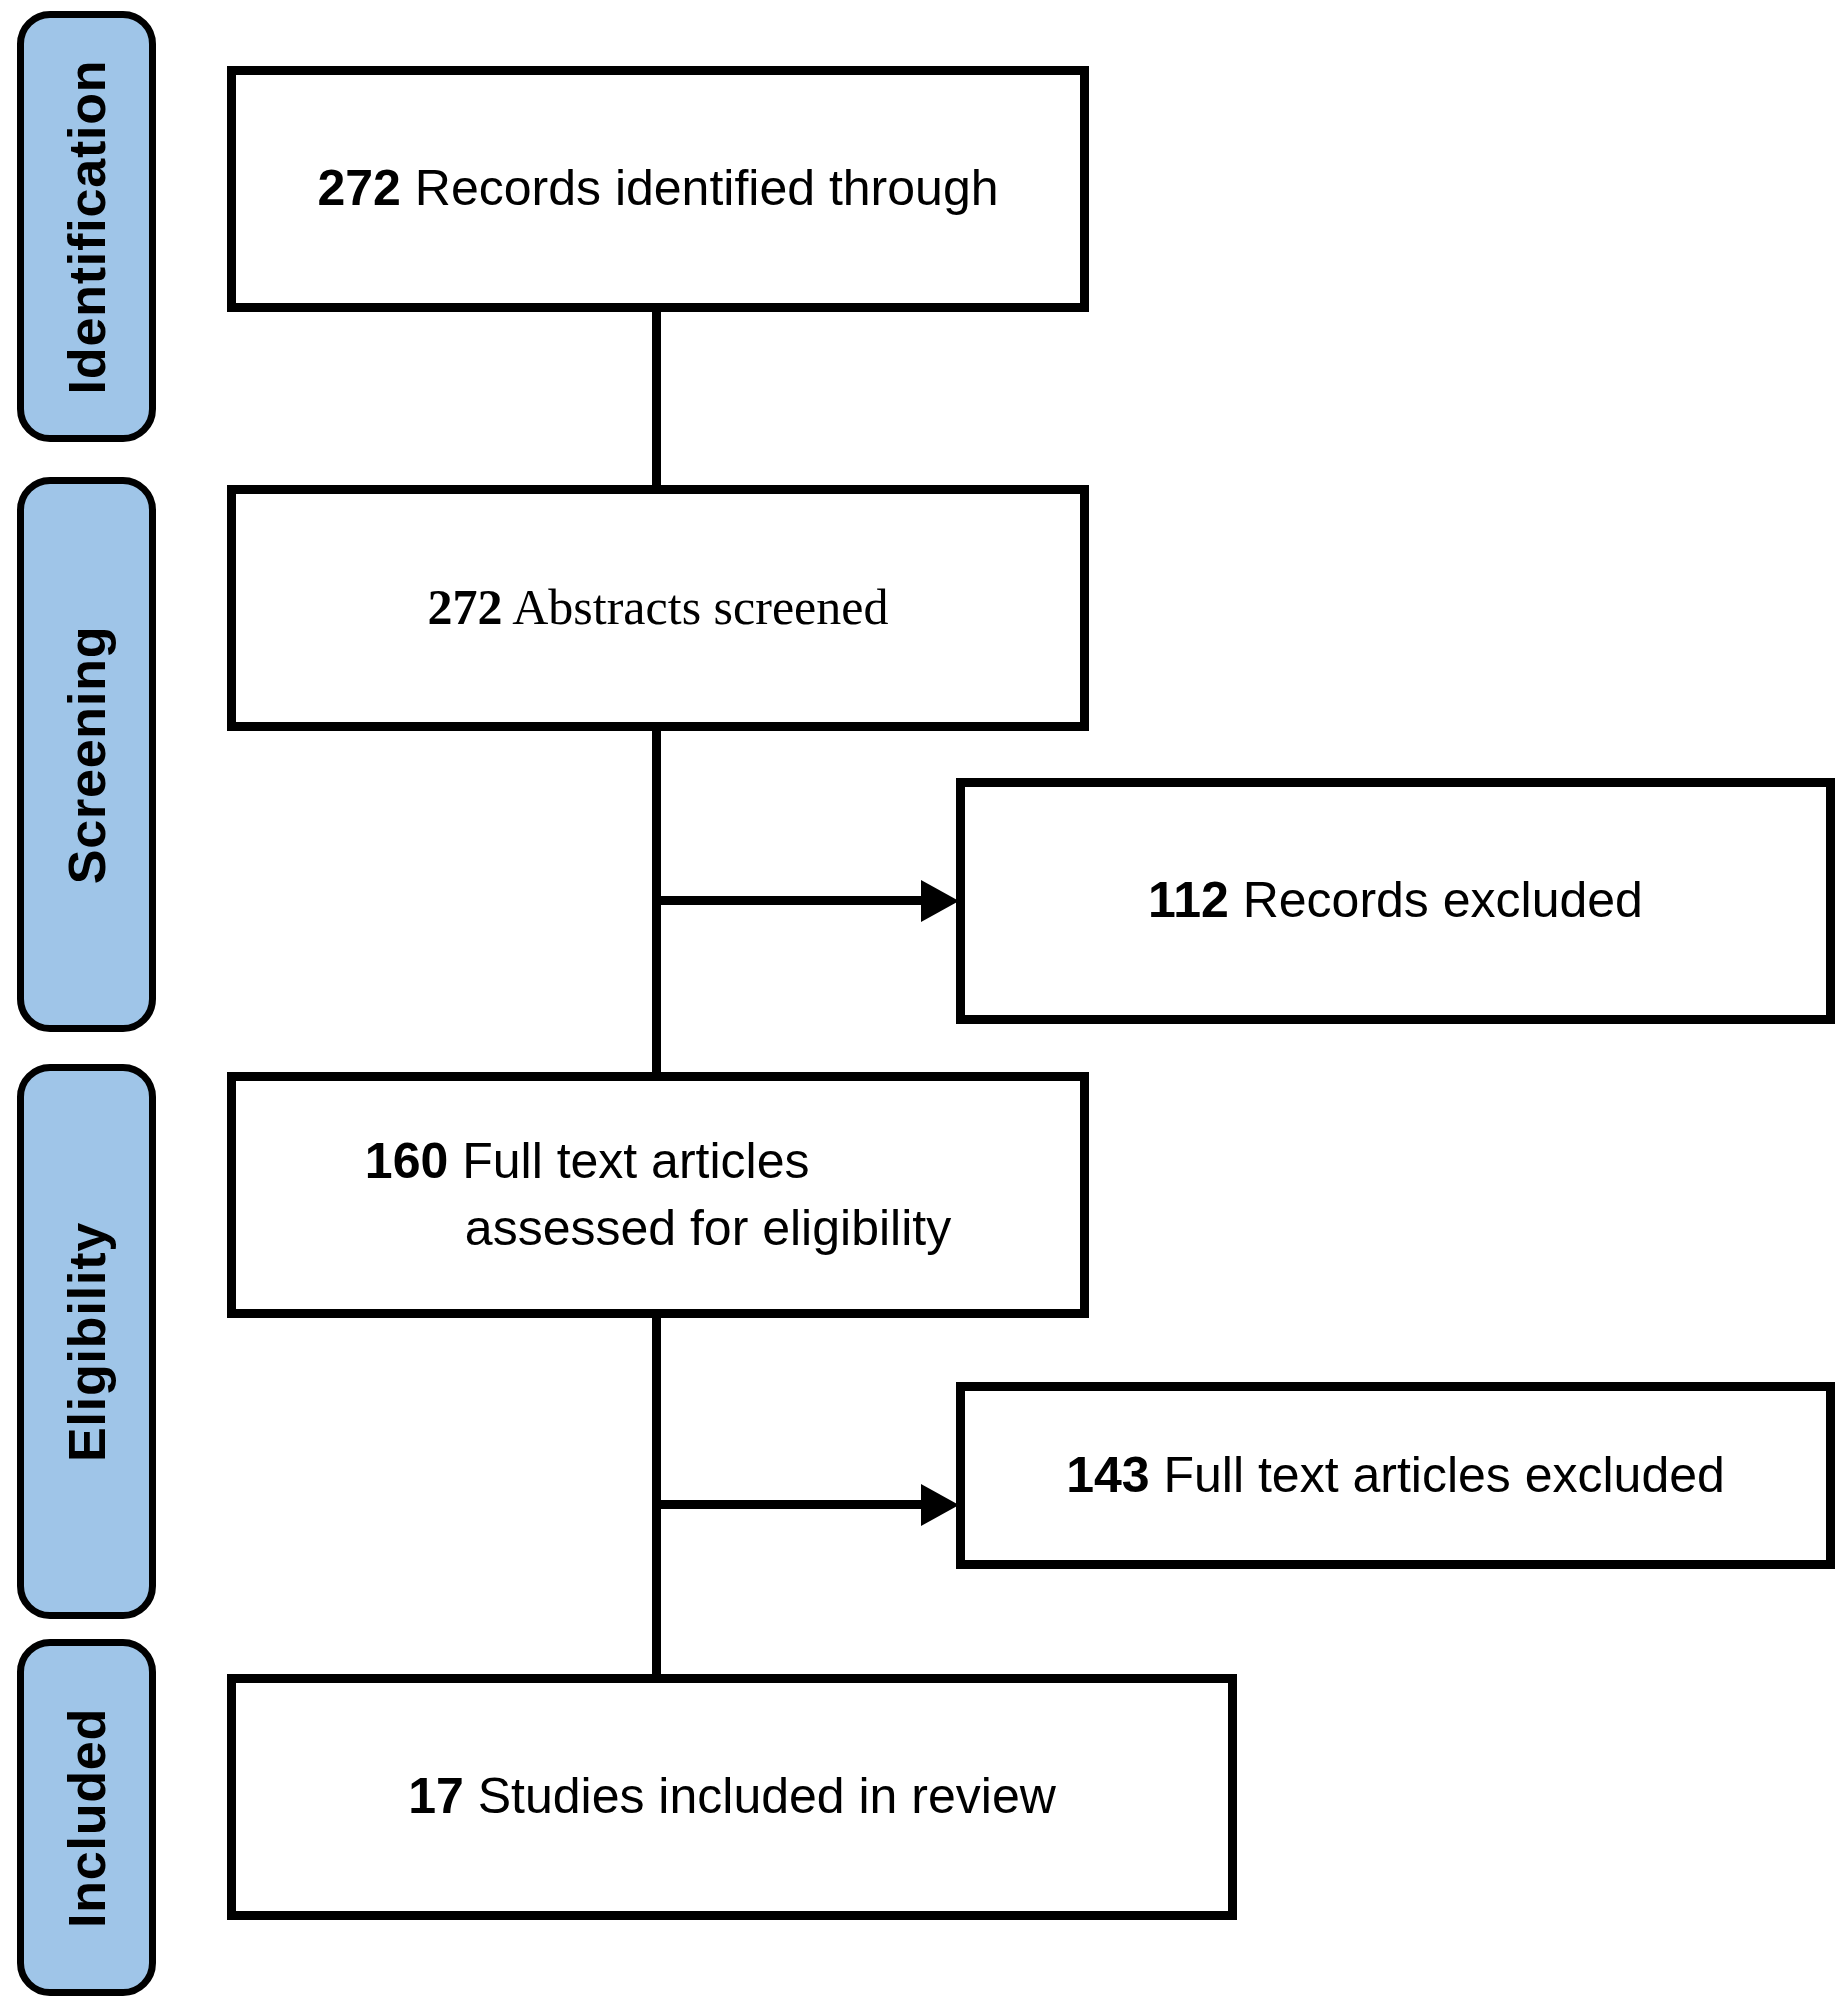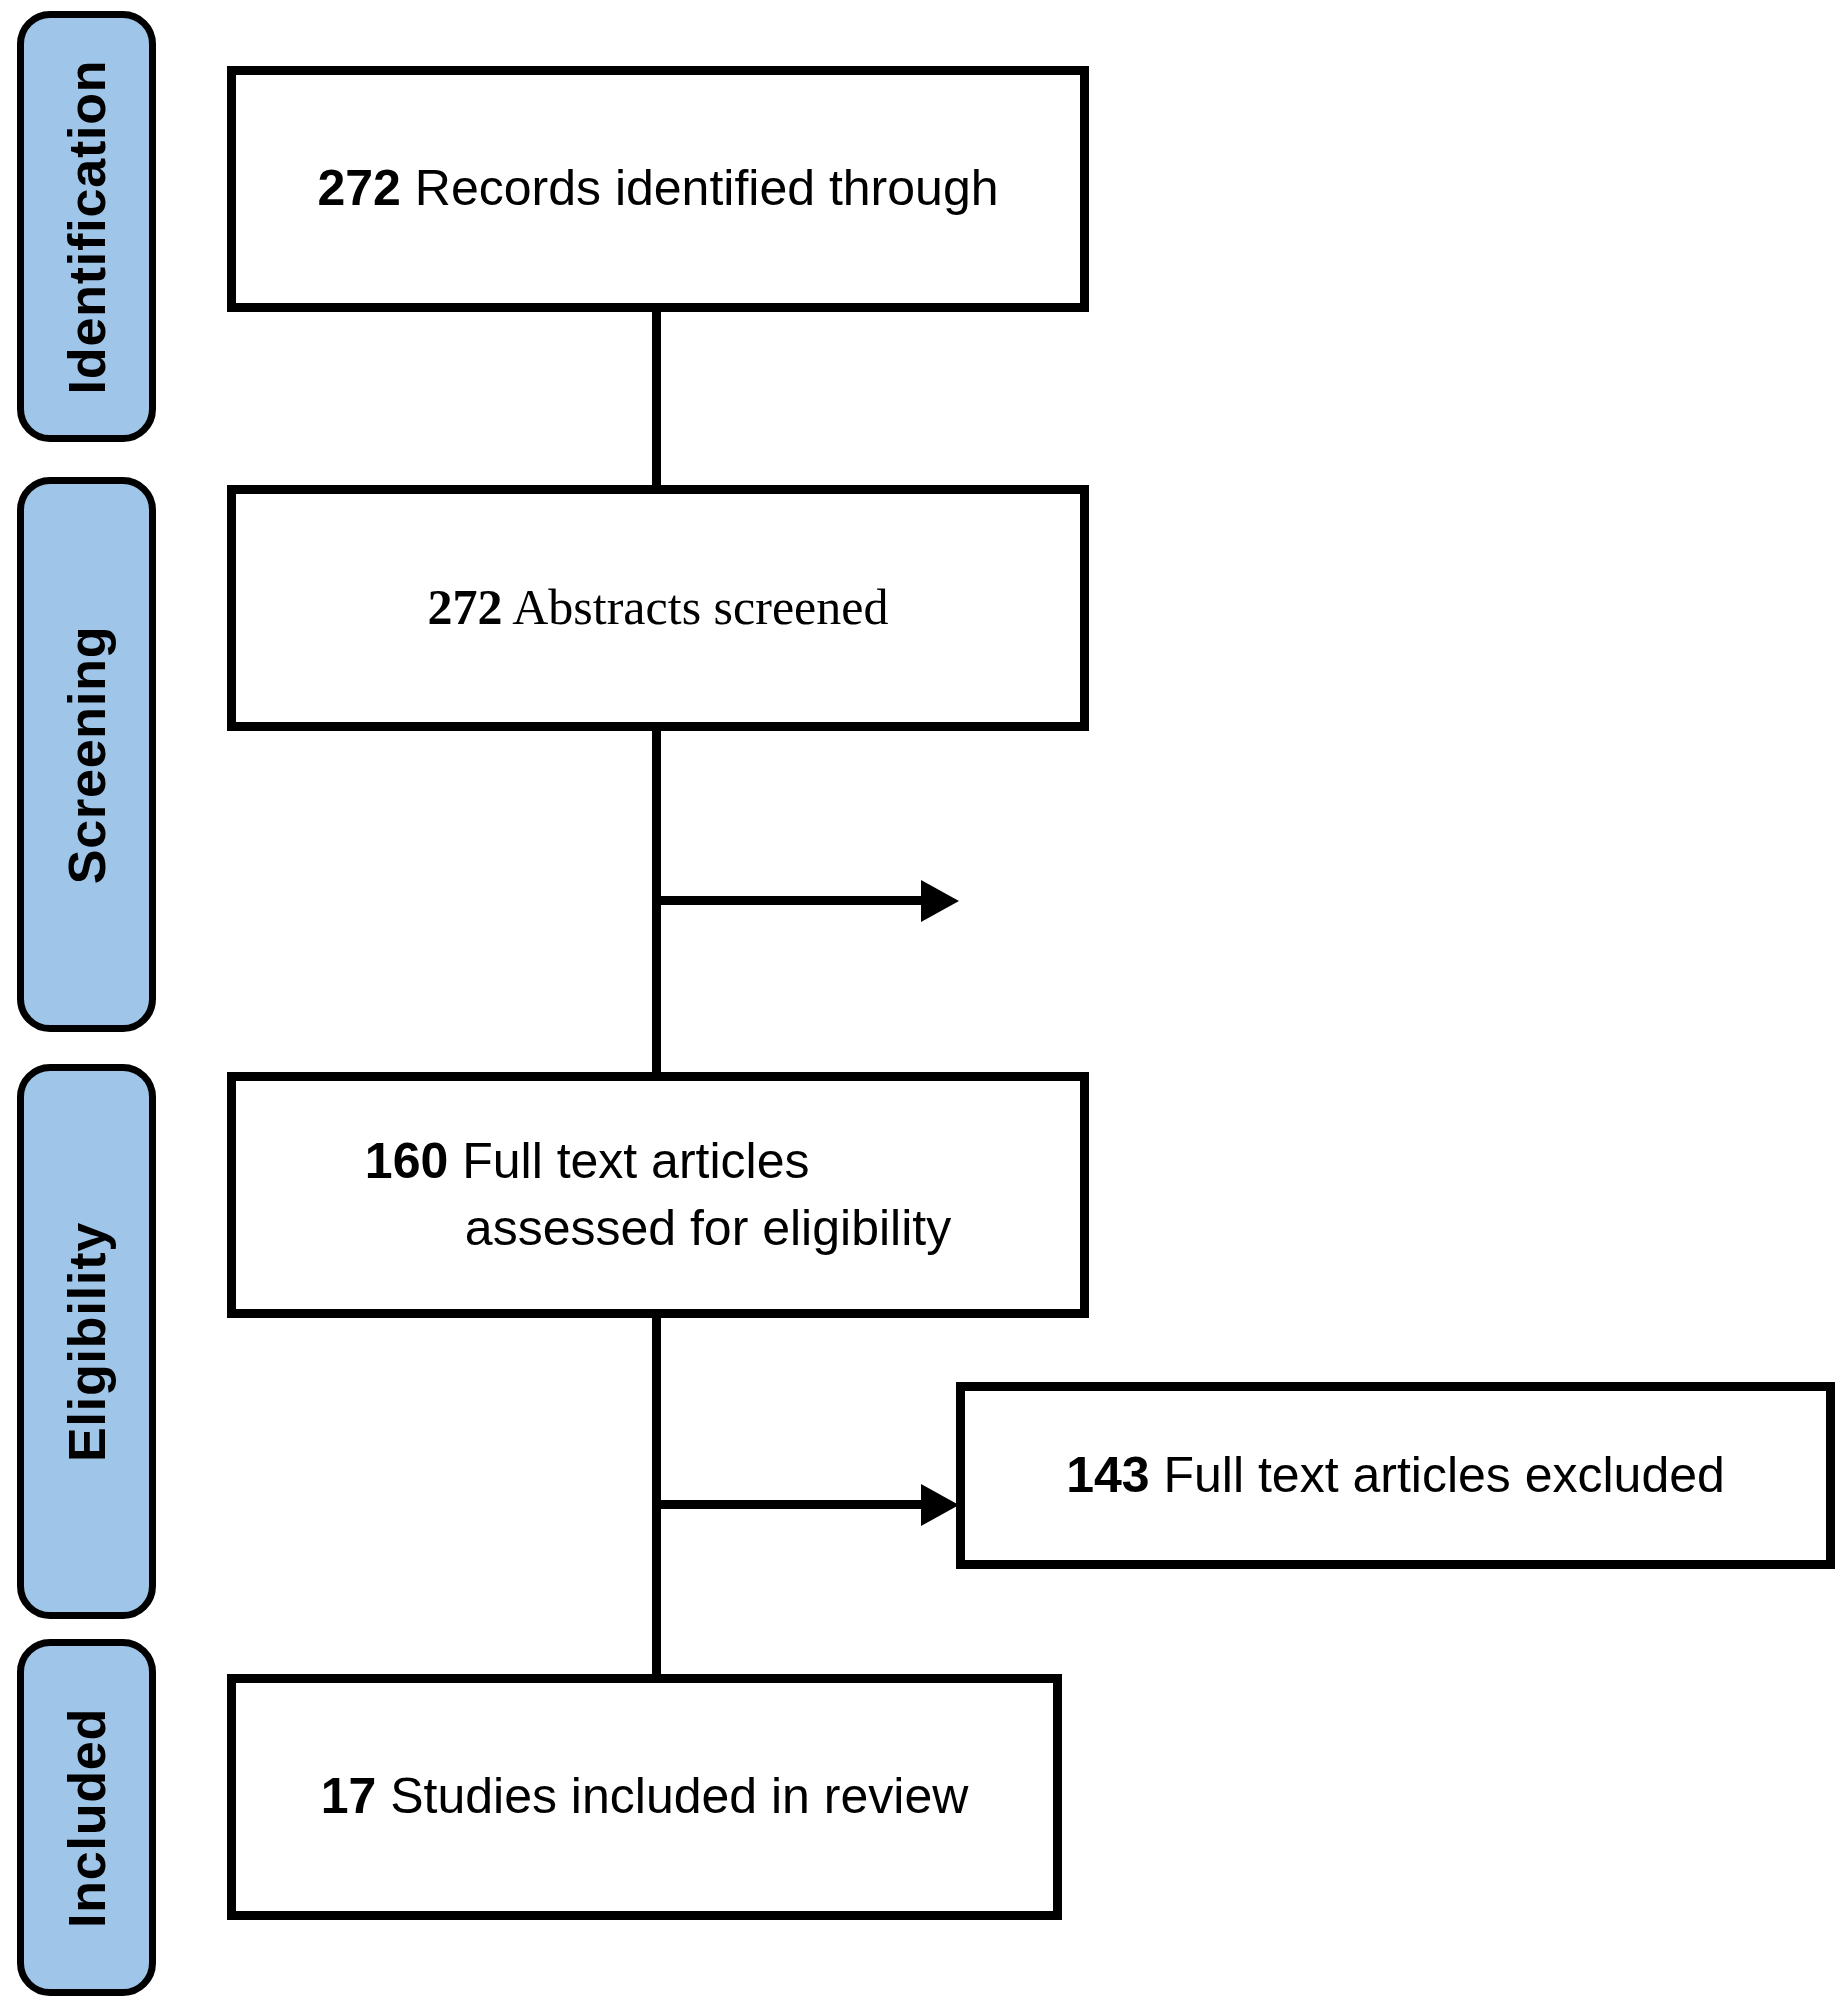--- a/index.html
+++ b/index.html
@@ -47,21 +47,21 @@
     box-sizing: border-box;
     display: flex;
     align-items: center;
     justify-content: center;
   }
   #box-records-identified { left: 227px;  top: 66px;   width: 862px; height: 246px; }
   #box-abstracts-screened { left: 227px;  top: 485px;  width: 862px; height: 246px; font-family: Liberation Serif, serif; }
   #box-records-excluded   { left: 956px; top: 778px;  width: 879px; height: 246px; }
   #box-fulltext-assessed  { left: 227px;  top: 1072px; width: 862px; height: 246px; }
   #box-fulltext-excluded  { left: 956px; top: 1382px; width: 879px; height: 187px; }
-  #box-studies-included   { left: 227px;  top: 1674px; width: 835px; height: 246px; }
+  #box-studies-included   { left: 227px;  top: 1674px; width: 1010px; height: 246px; }
 
   .box-text {
     margin: 12px;
     font-size: 50px;
     line-height: 1.35;
     text-align: left;
   }
   .box-text .num { font-weight: bold; }
   .l1 { display: block; }
   .l2 { display: block; padding-left: 2em; } 
@@ -120,20 +120,26 @@
     </p>
   </div>
 
   <div class="fbox" id="box-abstracts-screened">
     <p class="box-text">
       <span class="l1"><span class="num">272</span> <span>Abstracts screened</span></span>
 
     </p>
   </div>
 
+  <div class="fbox" id="box-records-excluded">
+    <p class="box-text">
+      <span class="l1"><span class="num">112</span> <span>Records excluded</span></span>
+
+    </p>
+  </div>
 
   <div class="fbox" id="box-fulltext-assessed">
     <p class="box-text">
       <span class="l1"><span class="num">160</span> <span>Full text articles</span></span>
       <span class="l2">assessed for eligibility</span>
     </p>
   </div>
 
   <div class="fbox" id="box-fulltext-excluded">
     <p class="box-text">

